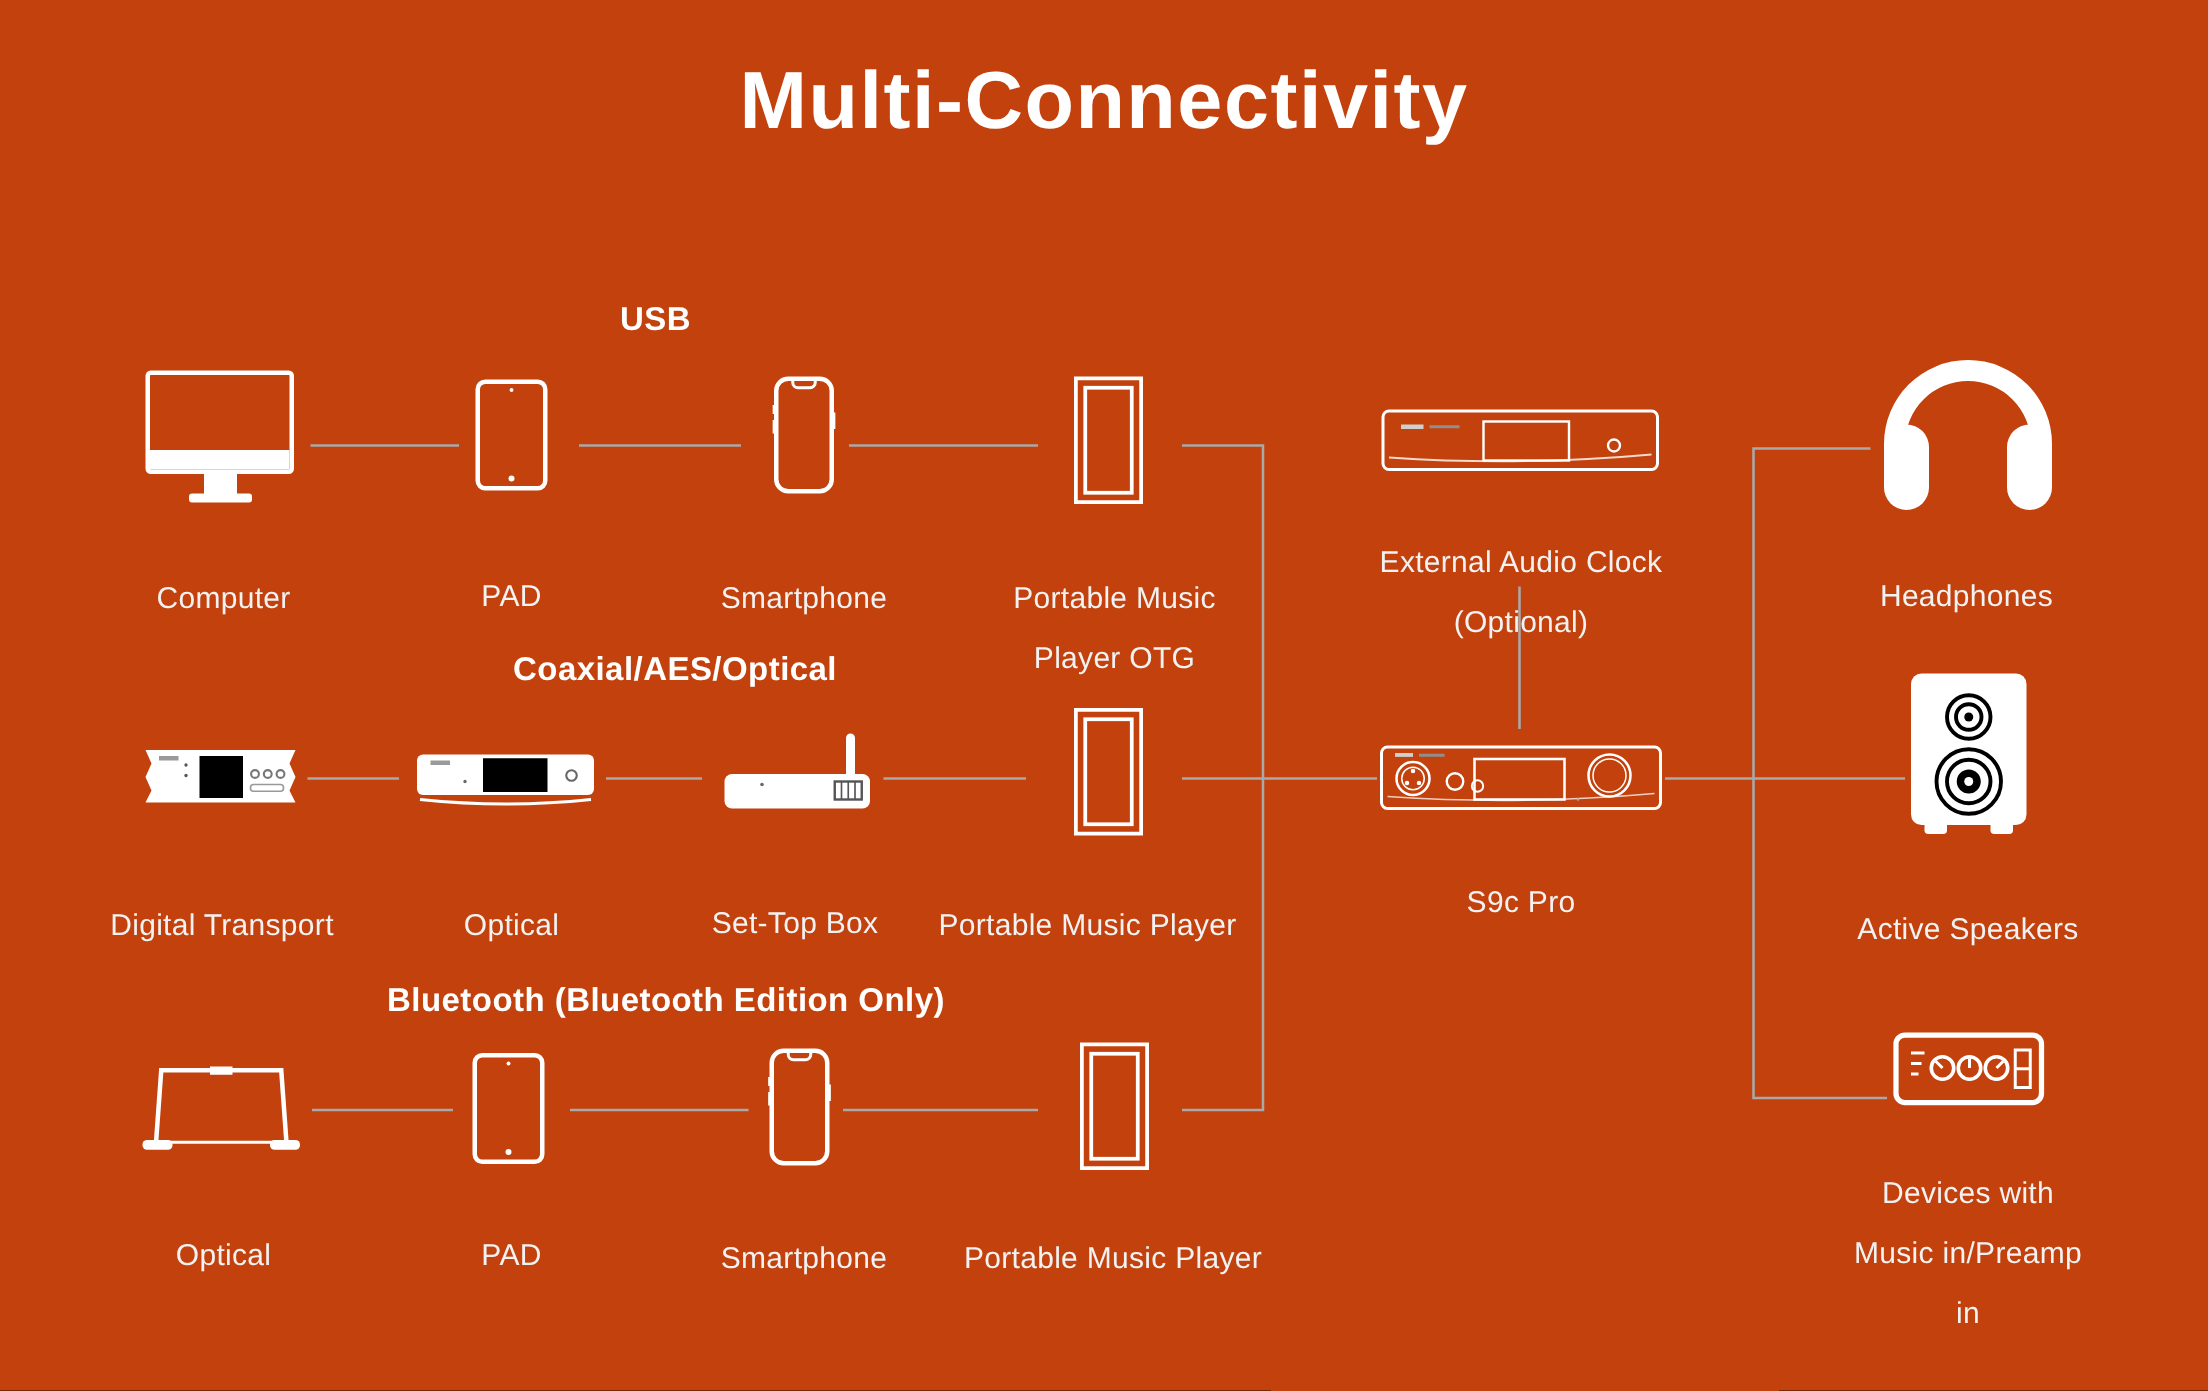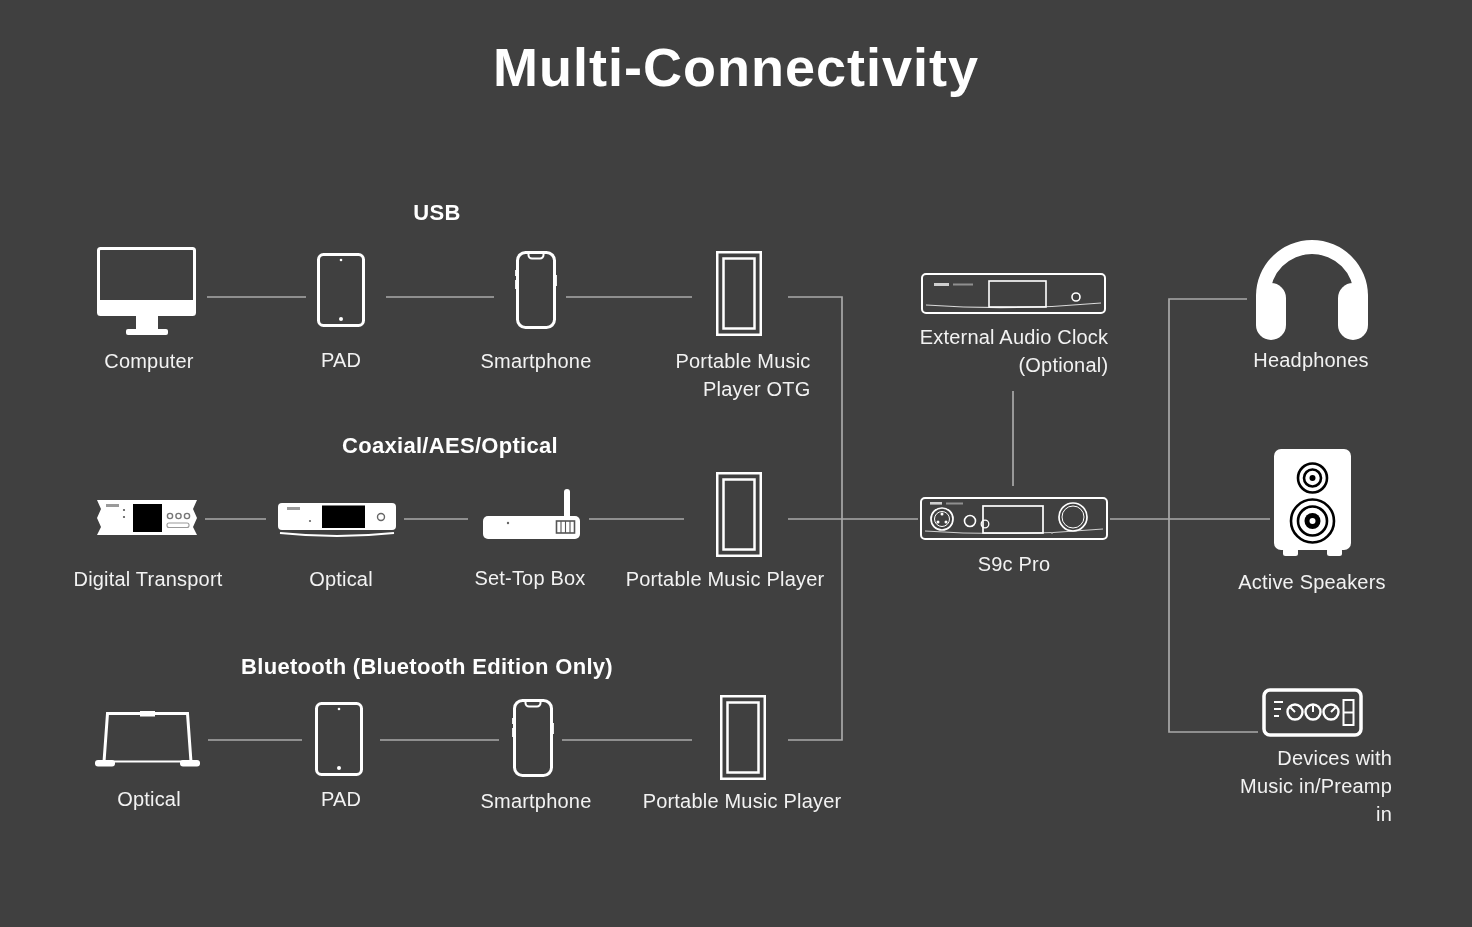--- a/index.html
+++ b/index.html
@@ -1,30 +1,30 @@
 <!DOCTYPE html>
 <html><head>
 <meta charset="utf-8">
 <style>
   html,body{margin:0;padding:0;background:#000;}
   body{width:1472px;height:927px;overflow:hidden;font-family:"Liberation Sans",sans-serif;}
-  .canvas{position:relative;width:1472px;height:927px;background:#404040;}
+  .canvas{position:relative;width:1472px;height:927px;background:#c2410c;}
   .layer{position:absolute;left:0;top:0;}
   .title{
     position:absolute;left:0;top:36px;width:100%;
     text-align:center;color:#fff;font-size:54px;font-weight:700;letter-spacing:1px;
   }
   .hdr{
     position:absolute;transform:translateX(-50%);
     color:#fff;font-size:22px;font-weight:700;white-space:pre;letter-spacing:.3px;
   }
   .lbl{
     position:absolute;transform:translateX(-50%);
-    color:#f2f2f2;font-size:20px;font-weight:400;line-height:28px;
-    text-align:right;white-space:pre-line;letter-spacing:.2px;
+    color:#f2f2f2;font-size:20px;font-weight:400;line-height:40px;
+    text-align:center;white-space:pre-line;letter-spacing:.2px;margin-top:32px;
   }
 </style>
 </head>
 <body>
 
 <div class="canvas">
 
   <svg class="layer" width="1472" height="927" viewBox="0 0 1472 927">
     <defs>
       <g id="def-tablet">
@@ -167,21 +167,21 @@
       <path d="M1295,712 L1290.5,707.5 M1313,712 L1313,705.5 M1331,712 L1335.5,707.5" stroke-width="2"></path>
       <rect x="1343.5" y="700" width="10" height="25" stroke-width="2"></rect>
       <path d="M1343.5,712.5 h10" stroke-width="2"></path>
     </g>
   </svg>
 
   <div class="title">Multi-Connectivity</div>
 
   <div class="hdr" style="left:437px;top:200px;">USB</div>
   <div class="hdr" style="left:450px;top:433px;">Coaxial/AES/Optical</div>
-  <div class="hdr" style="left:427px;top:654px;">Bluetooth (Bluetooth Edition Only)</div>
+  <div class="hdr" style="left:444px;top:654px;">Bluetooth (Bluetooth Edition Only)</div>
 
   <div class="lbl" style="left:149px;top:347px;">Computer</div>
   <div class="lbl" style="left:341px;top:346px;">PAD</div>
   <div class="lbl" style="left:536px;top:347px;">Smartphone</div>
   <div class="lbl" style="left:743px;top:347px;">Portable Music
 Player OTG</div>
   <div class="lbl" style="left:1014px;top:323px;">External Audio Clock
 (Optional)</div>
   <div class="lbl" style="left:1311px;top:346px;">Headphones</div>
 

